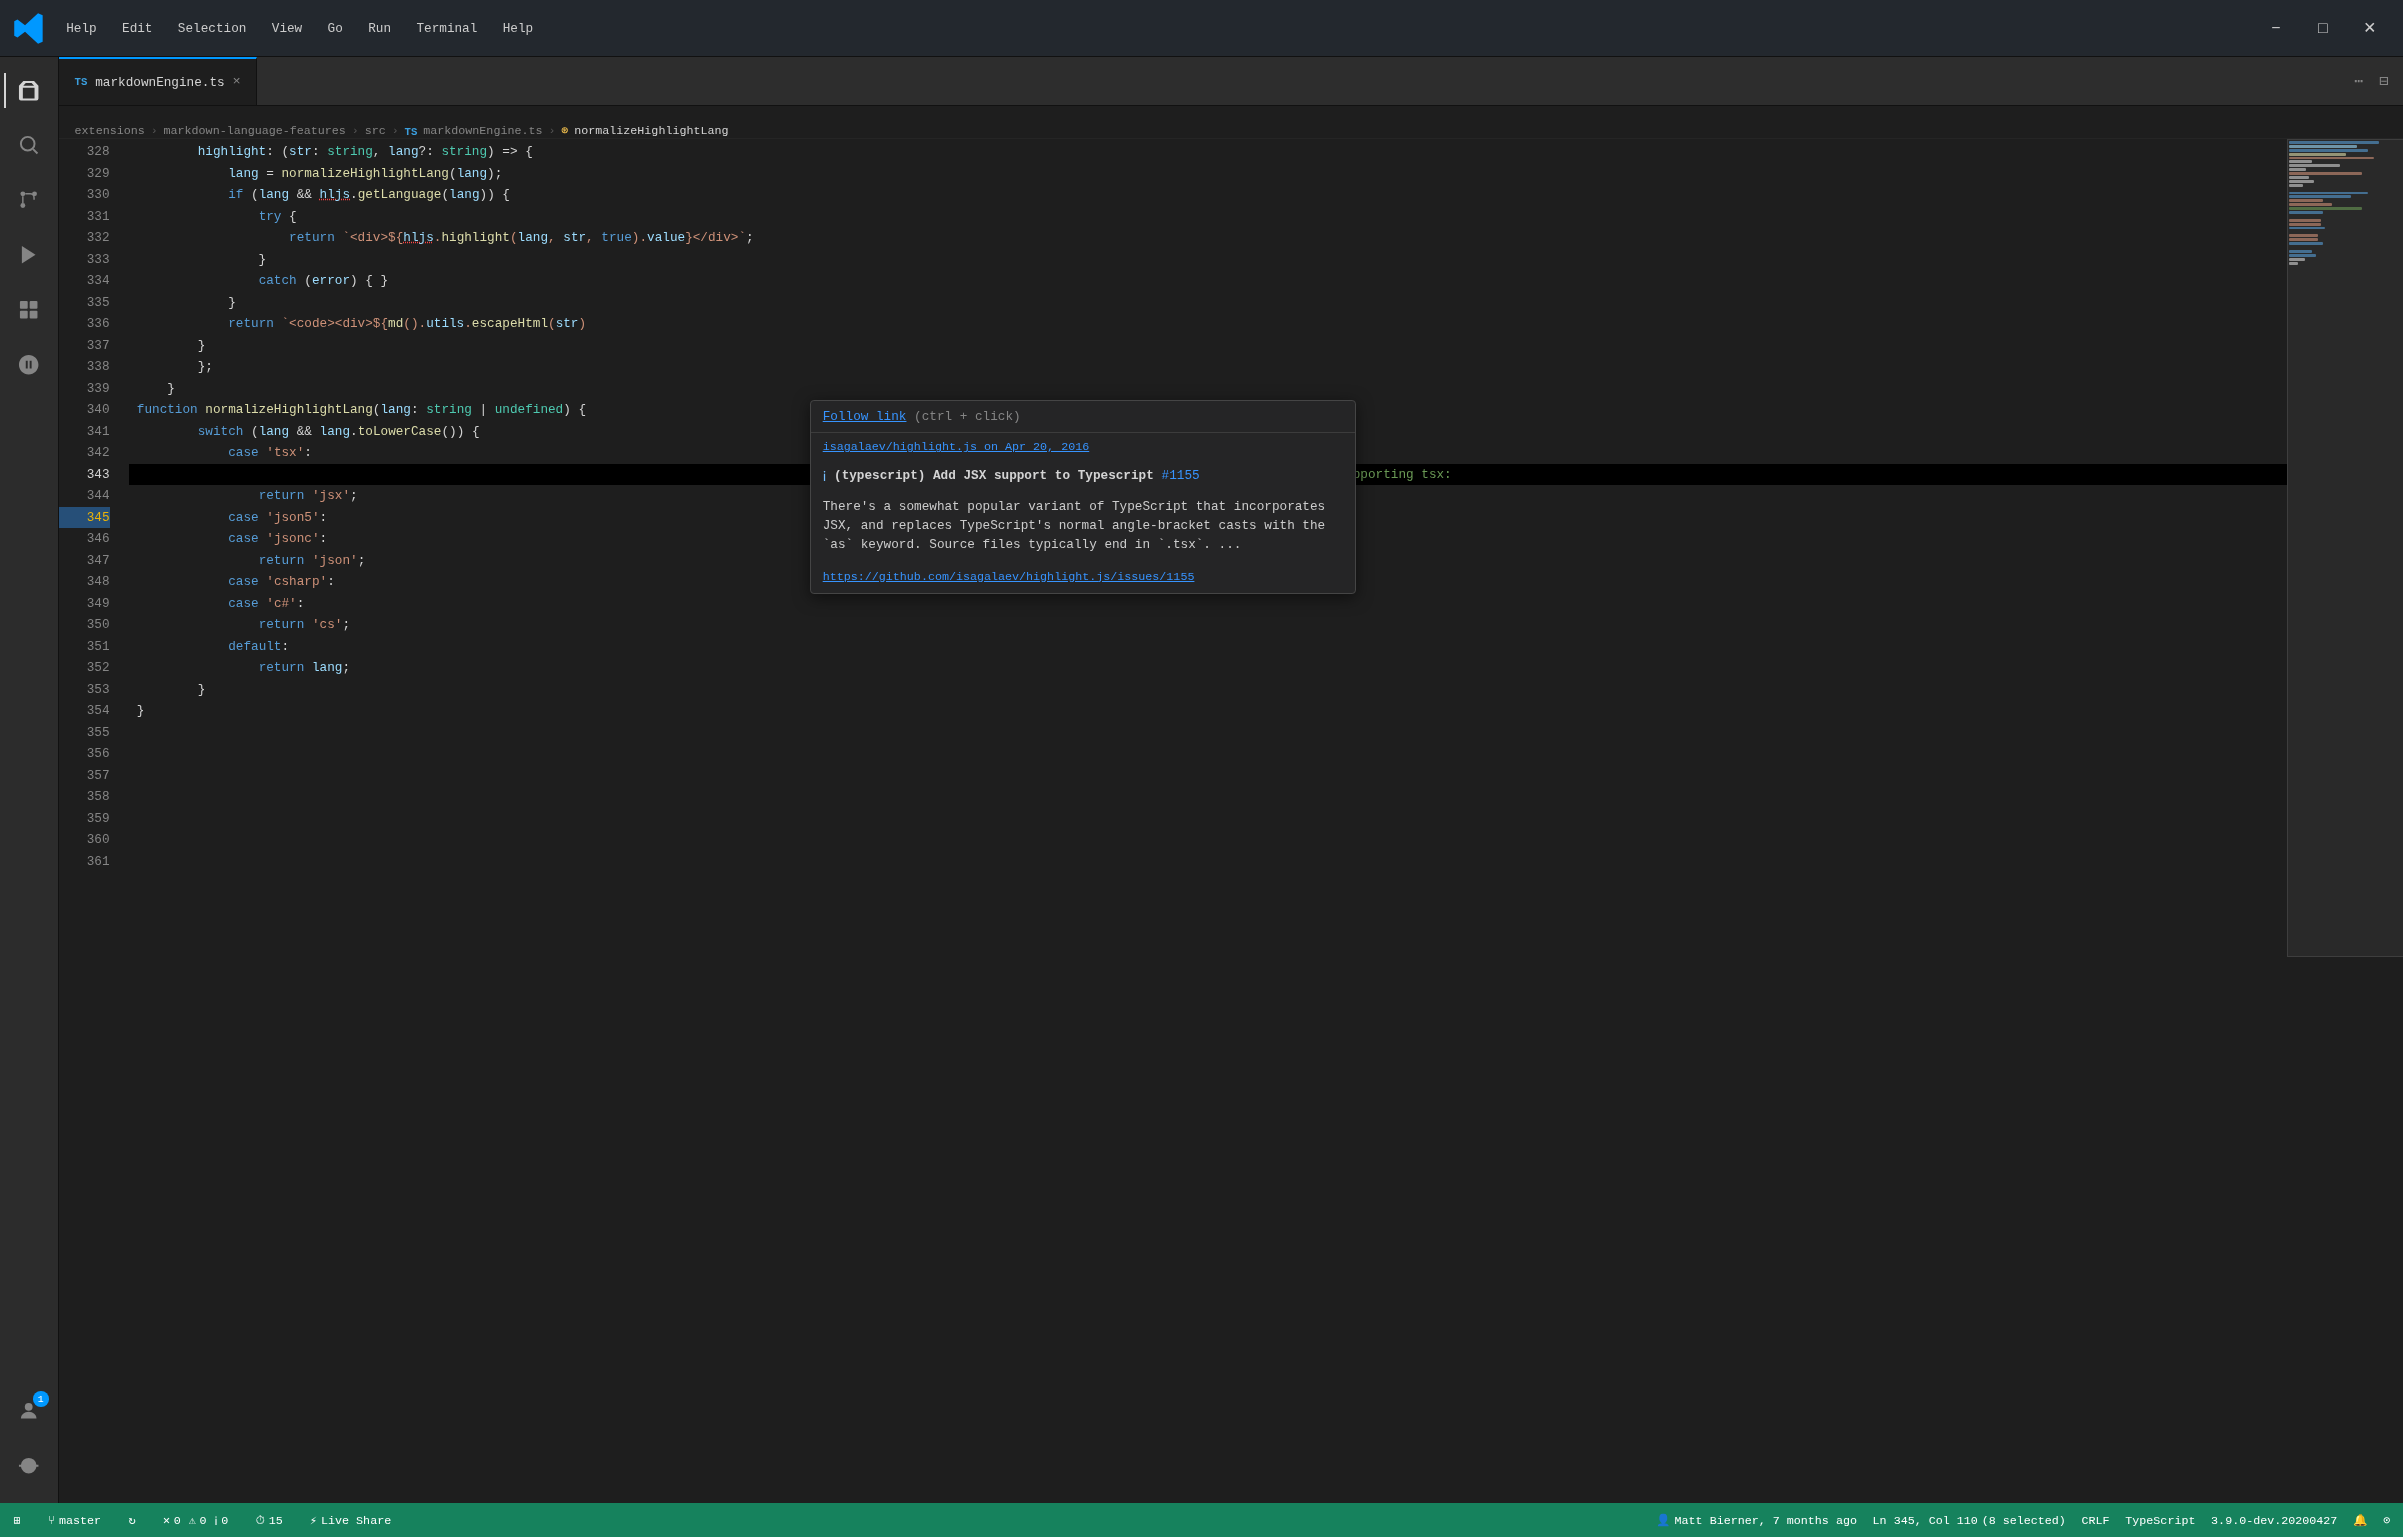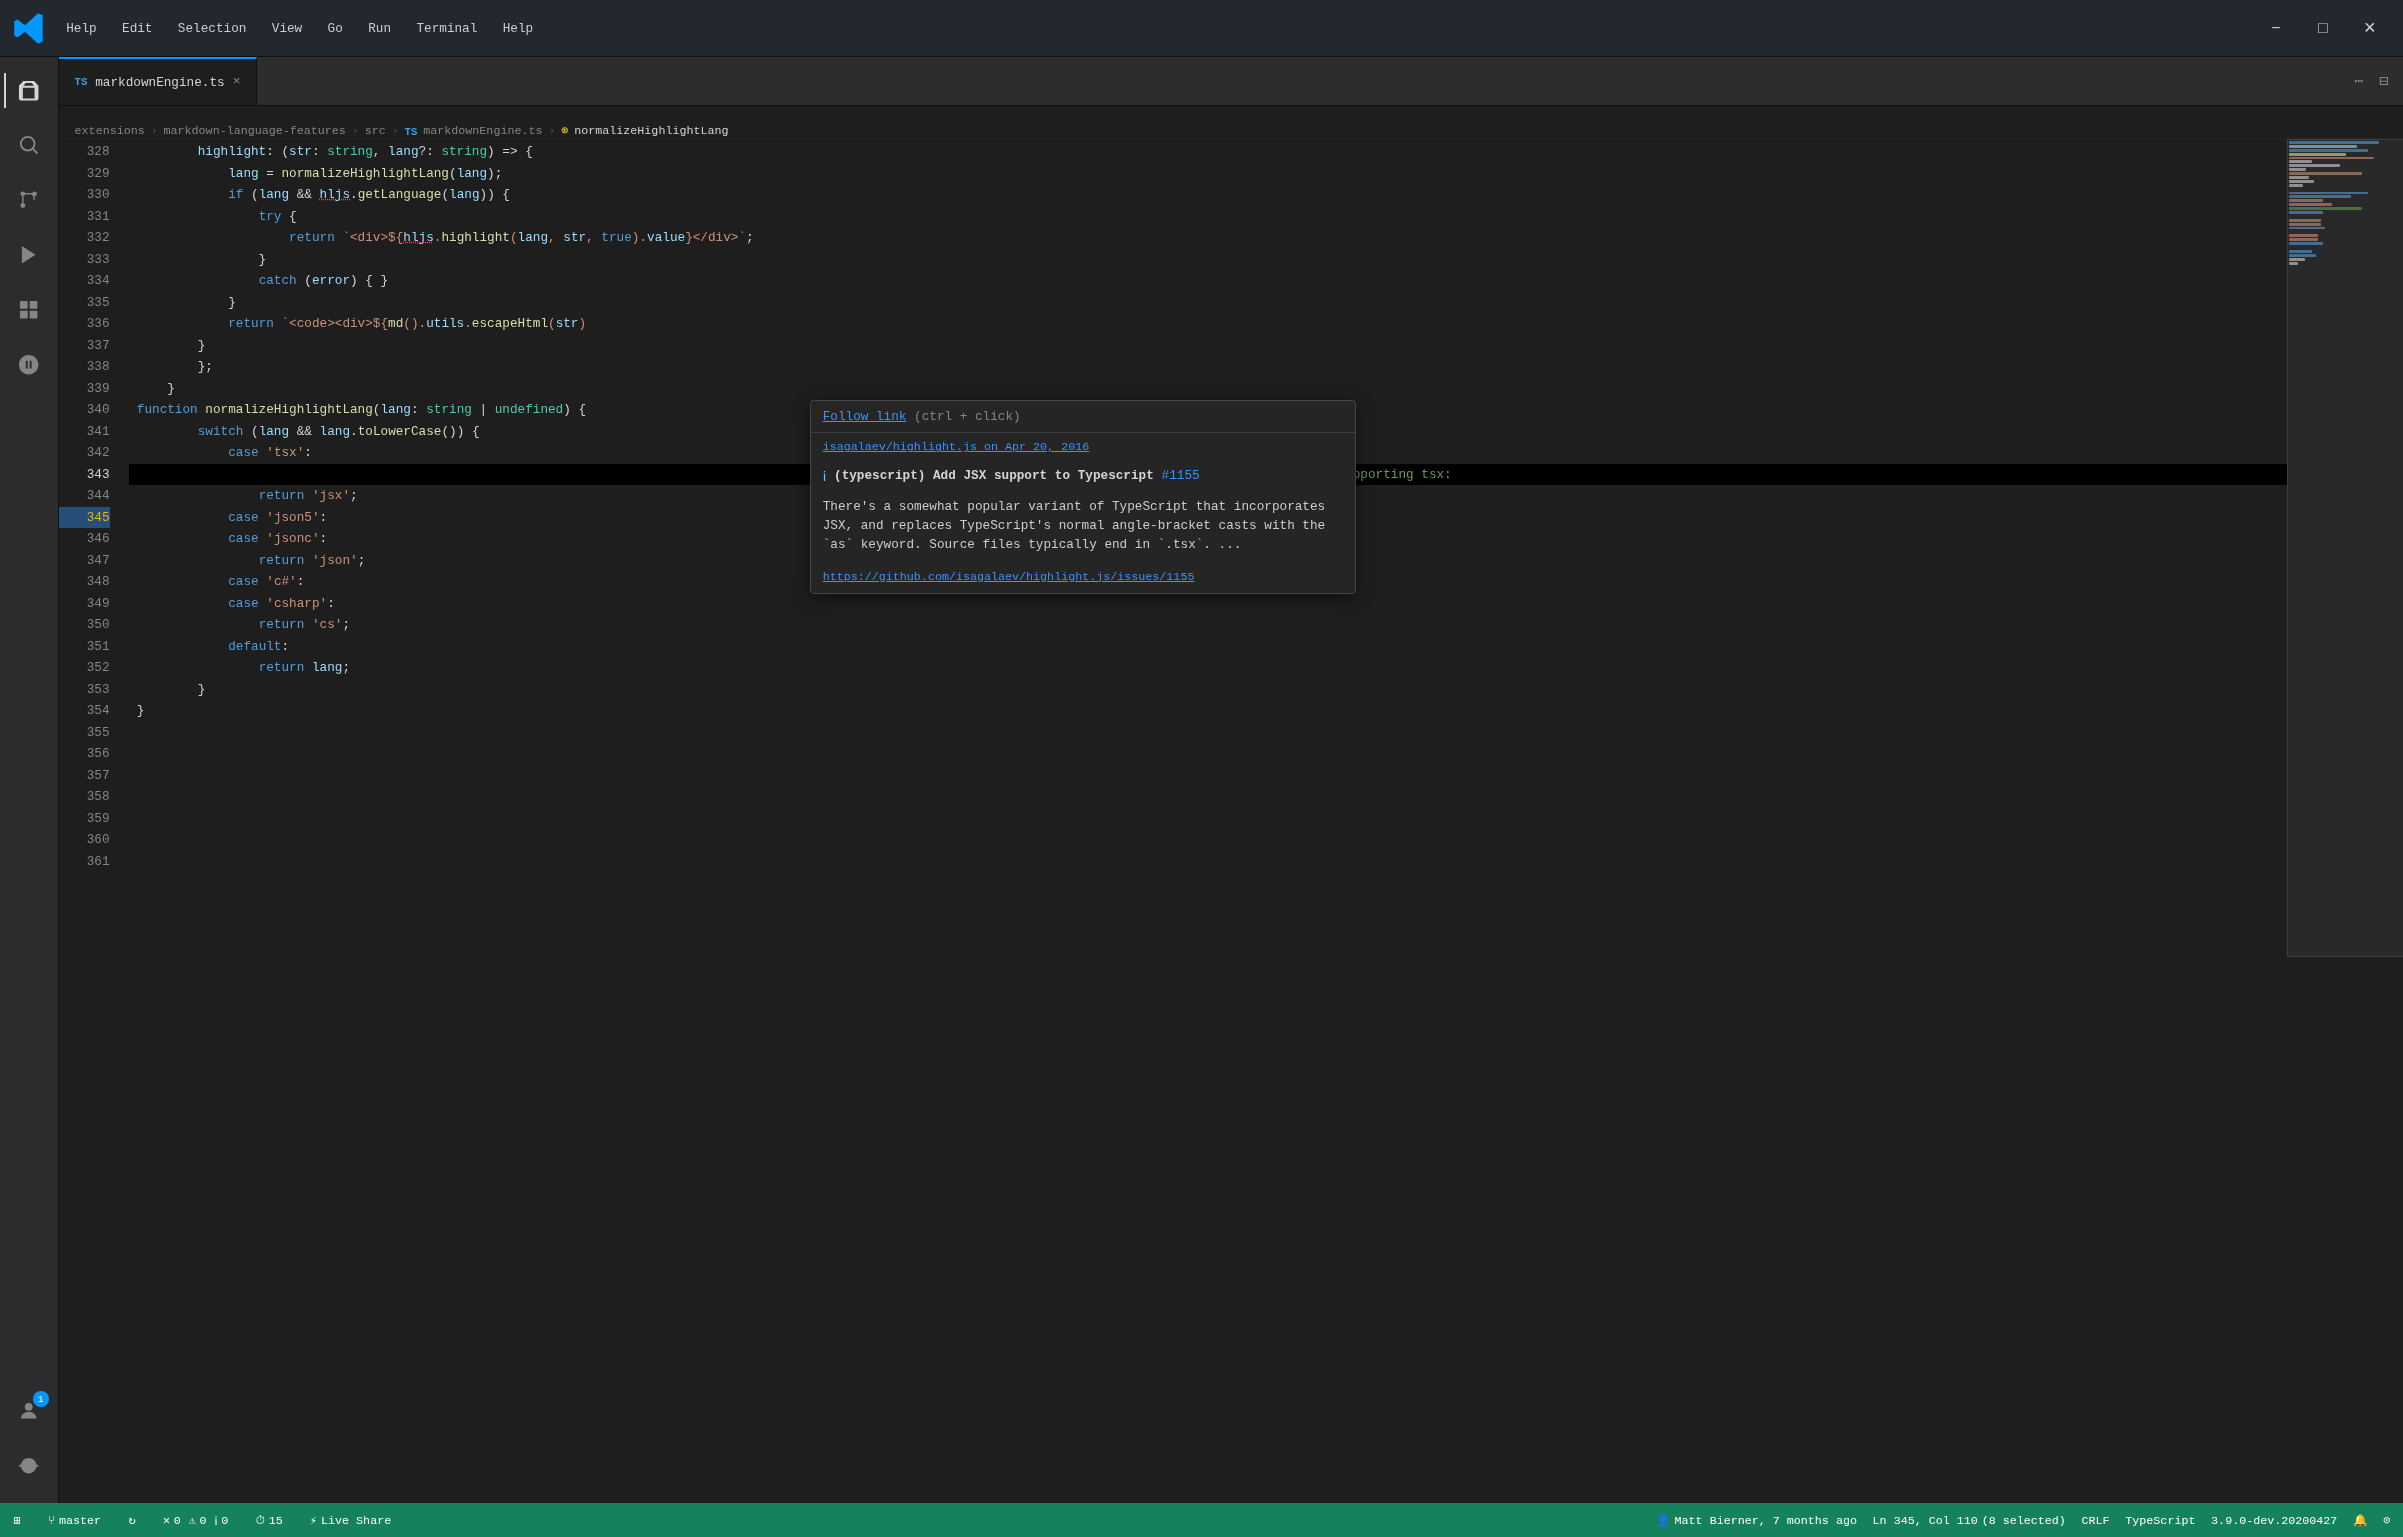--- a/index.html
+++ b/index.html
@@ -547,22 +547,22 @@
         <div class="code-line"><span class="kw">function </span><span class="fn">normalizeHighlightLang</span><span class="op">(</span><span class="var">lang</span><span class="op">: </span><span class="type">string</span><span class="op"> | </span><span class="type">undefined</span><span class="op">) {</span></div>
         <div class="code-line"><span class="op">        </span><span class="kw">switch</span><span class="op"> (</span><span class="var">lang</span><span class="op"> &amp;&amp; </span><span class="var">lang</span><span class="op">.</span><span class="fn">toLowerCase</span><span class="op">()) {</span></div>
         <div class="code-line"><span class="op">            </span><span class="kw">case</span><span class="op"> </span><span class="str">'tsx'</span><span class="op">:</span></div>
         <div class="code-line highlighted" style="background:#000000;text-align:center;"><span class="op">                </span><span class="cmt">// Workaround for highlight not supporting tsx:</span></div>
         <div class="code-line"><span class="op">                </span><span class="kw">return</span><span class="op"> </span><span class="str">'jsx'</span><span class="op">;</span></div>
         <div class="code-line"></div>
         <div class="code-line"><span class="op">            </span><span class="kw">case</span><span class="op"> </span><span class="str">'json5'</span><span class="op">:</span></div>
         <div class="code-line"><span class="op">            </span><span class="kw">case</span><span class="op"> </span><span class="str">'jsonc'</span><span class="op">:</span></div>
         <div class="code-line"><span class="op">                </span><span class="kw">return</span><span class="op"> </span><span class="str">'json'</span><span class="op">;</span></div>
         <div class="code-line"></div>
+        <div class="code-line"><span class="op">            </span><span class="kw">case</span><span class="op"> </span><span class="str">'csharp'</span><span class="op">:</span></div>
         <div class="code-line"><span class="op">            </span><span class="kw">case</span><span class="op"> </span><span class="str">'c#'</span><span class="op">:</span></div>
-        <div class="code-line"><span class="op">            </span><span class="kw">case</span><span class="op"> </span><span class="str">'csharp'</span><span class="op">:</span></div>
         <div class="code-line"><span class="op">                </span><span class="kw">return</span><span class="op"> </span><span class="str">'cs'</span><span class="op">;</span></div>
         <div class="code-line"></div>
         <div class="code-line"><span class="op">            </span><span class="kw">default</span><span class="op">:</span></div>
         <div class="code-line"><span class="op">                </span><span class="kw">return</span><span class="op"> </span><span class="var">lang</span><span class="op">;</span></div>
         <div class="code-line"><span class="op">        }</span></div>
         <div class="code-line"><span class="op">}</span></div>
         <div class="code-line"></div>
         <div class="code-line"></div>
 
         <div class="hover-popup">

